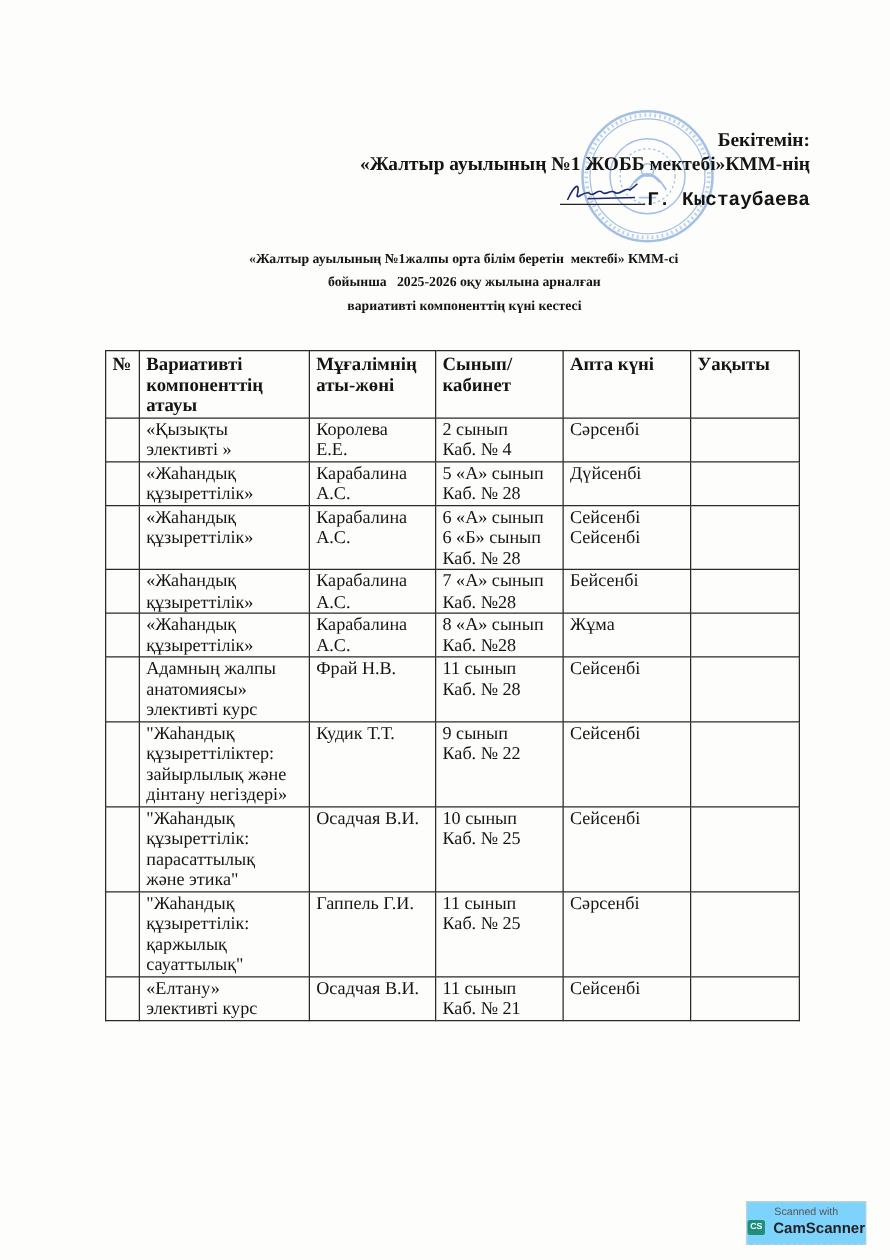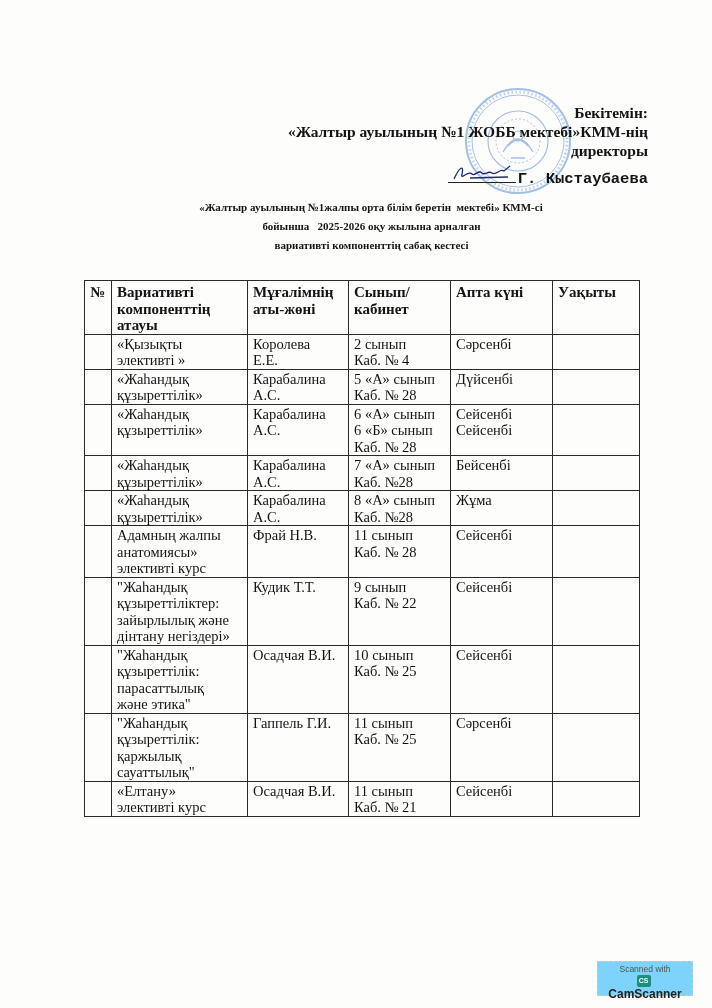--- a/index.html
+++ b/index.html
@@ -48,21 +48,21 @@
     .cell-line { display: block; white-space: nowrap; }
 
     
     .cs-badge {
       position: absolute; left: 597px; top: 961px; width: 96px; height: 35px;
       border: 1px dashed #c9c9c9; background: #7dd3fc;
       font-family: "Liberation Sans", "DejaVu Sans", sans-serif;
       text-align: center; box-sizing: border-box;
     }
     .cs-top { display: block; font-size: 8.5px; color: #555; margin-top: 2px; }
-    .cs-bottom { display: flex; align-items: center; justify-content: space-between; margin-top: 1px; flex-direction: column; }
+    .cs-bottom { display: flex; align-items: center; justify-content: space-between; margin-top: 1px; }
     .cs-logo { width: 14px; height: 12px; background: #1d8f7a; color: #fff; font-size: 7px; font-weight: bold; line-height: 12px; border-radius: 2px; margin-right: 3px; }
     .cs-brand { font-size: 12px; color: #222; font-weight: bold; }
   </style>
 </head>
 <body>
 
 <div class="page">
 
   <svg class="stamp" viewBox="0 0 110 110">
     <circle cx="55" cy="55" r="52" fill="none" stroke="#5a8fd0" stroke-width="2"></circle>
@@ -70,34 +70,33 @@
     <circle cx="55" cy="55" r="30" fill="none" stroke="#5a8fd0" stroke-width="1.2"></circle>
     <circle cx="55" cy="55" r="22" fill="none" stroke="#5a8fd0" stroke-width="1" stroke-dasharray="2 2"></circle>
     <path d="M40 66 Q55 40 70 66 M45 60 Q55 48 65 60 M48 72 L62 72" fill="none" stroke="#5a8fd0" stroke-width="1.4"></path>
     <circle cx="55" cy="50" r="5" fill="none" stroke="#5a8fd0" stroke-width="1.2"></circle>
     <circle cx="55" cy="55" r="49" fill="none" stroke="#5a8fd0" stroke-width="3" stroke-dasharray="1.5 2.5" opacity="0.7"></circle>
   </svg>
 
   <div class="approval">
     <span class="line">Бекітемін:</span>
     <span class="line">«Жалтыр ауылының №1 ЖОББ мектебі»КММ-нің</span>
-    <span class="line">директоры</span>
     <span class="line" style="margin-top:8px;font-family:Liberation Mono, monospace;">
       <span class="sign-underline">
         <svg class="signature" viewBox="0 0 64 22">
           <path d="M4 17 C10 4, 14 3, 12 12 C10 19, 18 8, 22 12 C25 15, 28 7, 32 11 C35 14, 38 8, 42 11 C46 14, 50 6, 54 9 L60 4 M20 16 L58 15" fill="none" stroke="#1e2a6e" stroke-width="1.3"></path>
         </svg>
       </span><span>Г. Кыстаубаева</span>
     </span>
   </div>
 
   <div class="title">
     <span class="line l1">«Жалтыр ауылының №1жалпы орта білім беретін  мектебі» КММ-сі</span>
     <span class="line">бойынша   2025-2026 оқу жылына арналған</span>
-    <span class="line">вариативті компоненттің сабақ кестесі</span>
+    <span class="line">вариативті компоненттің күні кестесі</span>
   </div>
 
   <table class="schedule">
     <thead>
       <tr>
         <th class="c-num">
           <span class="cell-line">№</span>
         </th>
         <th class="c-name">
           <span class="cell-line">Вариативті</span>

